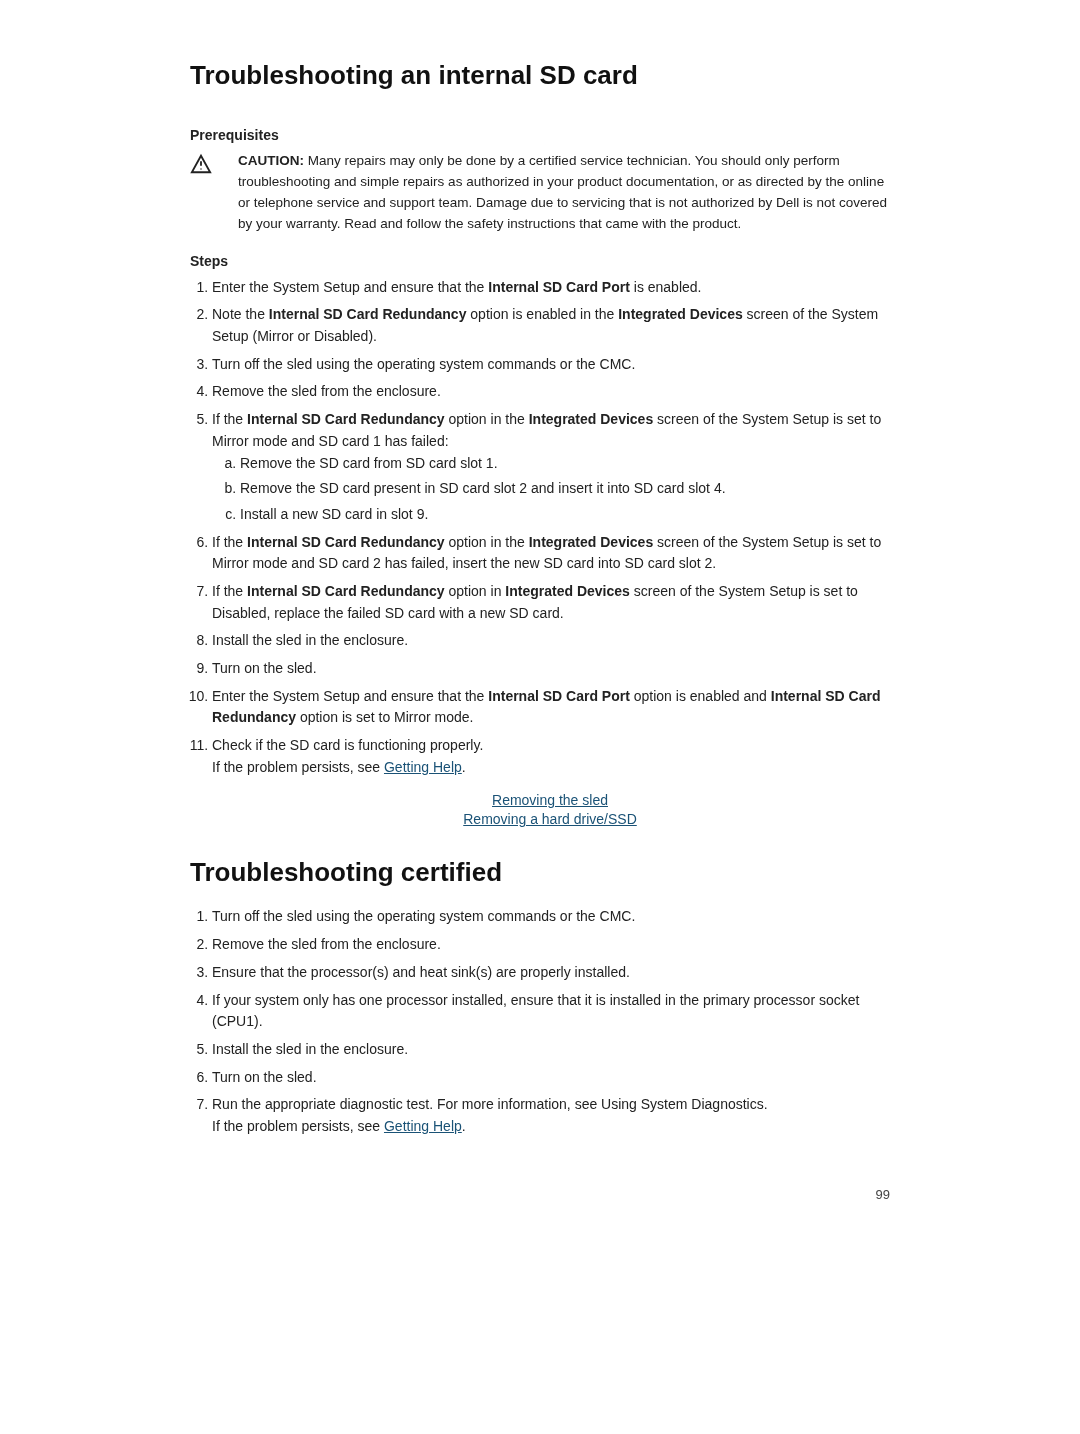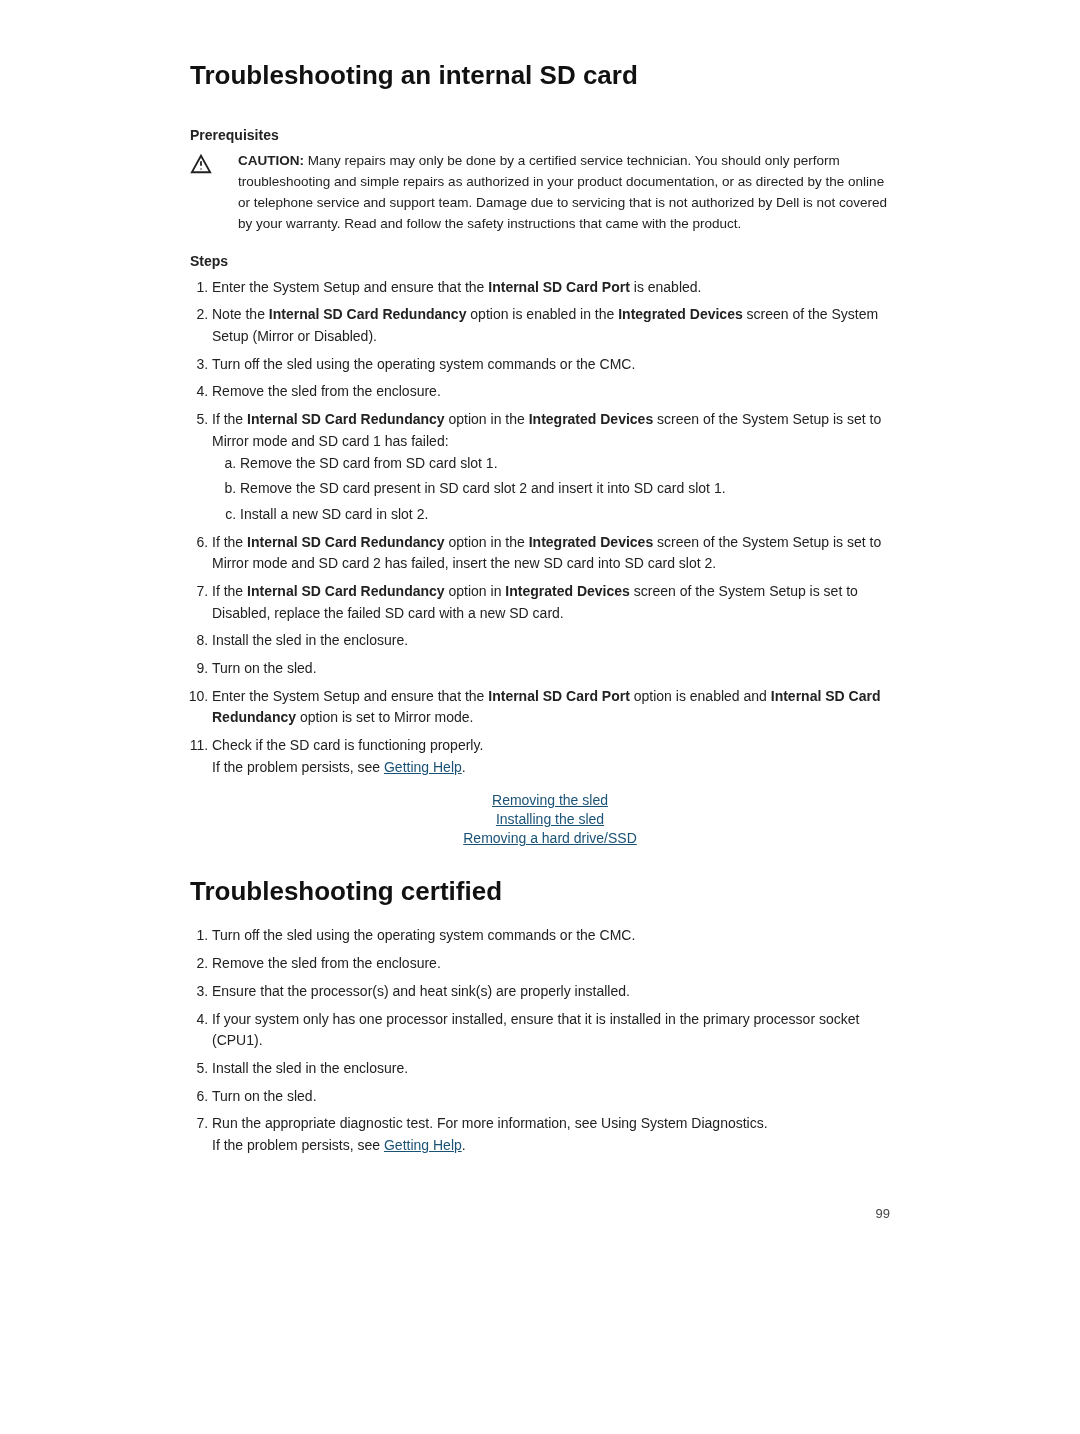--- a/index.html
+++ b/index.html
@@ -145,22 +145,22 @@
 
     <li>Note the <strong>Internal SD Card Redundancy</strong> option is enabled in the <strong>Integrated Devices</strong> screen of the System Setup (Mirror or Disabled).</li>
 
     <li>Turn off the sled using the operating system commands or the CMC.</li>
 
     <li>Remove the sled from the enclosure.</li>
 
     <li>If the <strong>Internal SD Card Redundancy</strong> option in the <strong>Integrated Devices</strong> screen of the System Setup is set to Mirror mode and SD card 1 has failed:
       <ol class="alpha-list">
         <li>Remove the SD card from SD card slot 1.</li>
-        <li>Remove the SD card present in SD card slot 2 and insert it into SD card slot 1.</li>
-        <li>Install a new SD card in slot 2.</li>
+        <li>Remove the SD card present in SD card slot 2 and insert it into SD card slot 4.</li>
+        <li>Install a new SD card in slot 9.</li>
       </ol>
     </li>
 
     <li>If the <strong>Internal SD Card Redundancy</strong> option in the <strong>Integrated Devices</strong> screen of the System Setup is set to Mirror mode and SD card 2 has failed, insert the new SD card into SD card slot 2.</li>
 
     <li>If the <strong>Internal SD Card Redundancy</strong> option in <strong>Integrated Devices</strong> screen of the System Setup is set to Disabled, replace the failed SD card with a new SD card.</li>
 
     <li>Install the sled in the enclosure.</li>
 
     <li>Turn on the sled.</li>
@@ -168,21 +168,20 @@
     <li>Enter the System Setup and ensure that the <strong>Internal SD Card Port</strong> option is enabled and <strong>Internal SD Card Redundancy</strong> option is set to Mirror mode.</li>
 
     <li>Check if the SD card is functioning properly.<br>
       <span class="if-problem">If the problem persists, see <a class="link" href="#">Getting Help</a>.</span>
     </li>
   </ol>
 
   <div class="related-links-section">
     <ul class="related-links-list">
       <li><a class="link" href="#">Removing the sled</a></li>
-      <li><a class="link" href="#">Installing the sled</a></li>
       <li><a class="link" href="#">Removing a hard drive/SSD</a></li>
     </ul>
   </div>
 
   <h1 class="section-title">Troubleshooting certified</h1>
 
   <ol class="steps-list">
 
     <li>Turn off the sled using the operating system commands or the CMC.</li>
 

